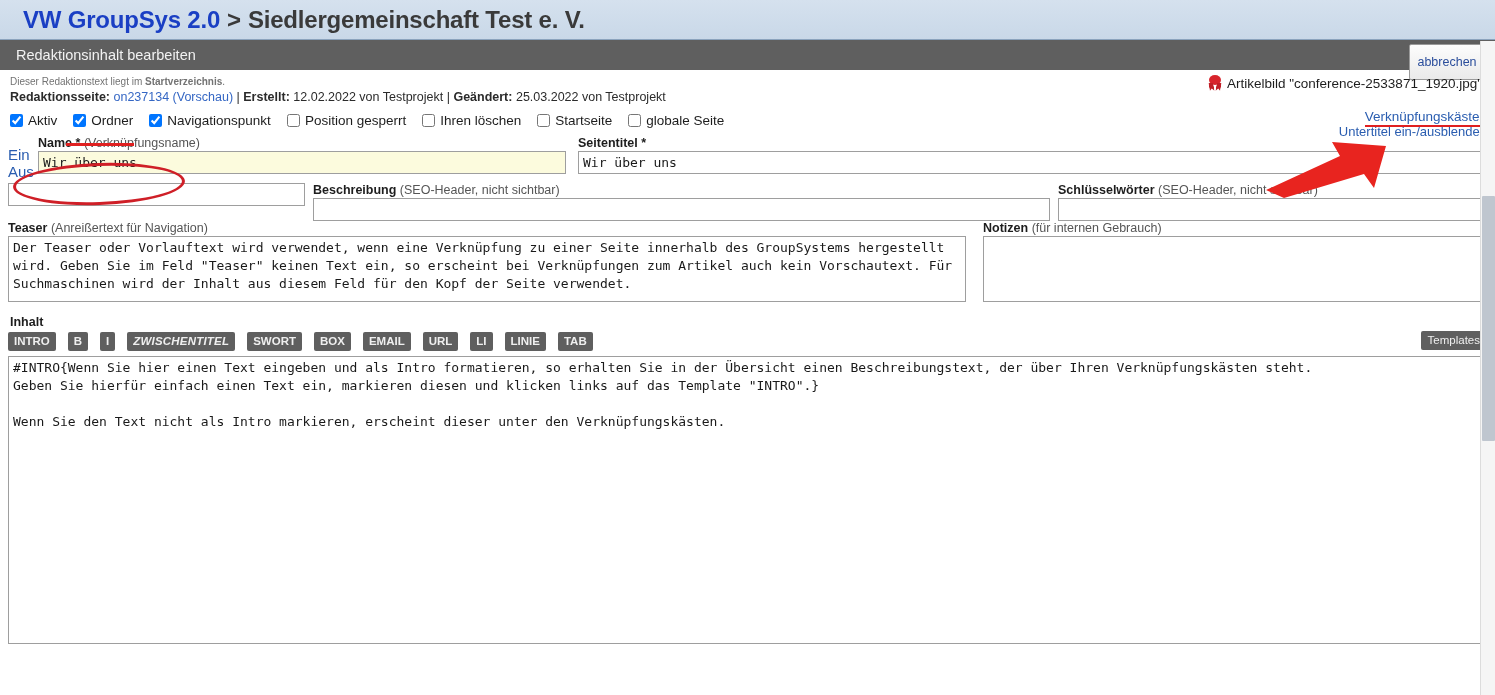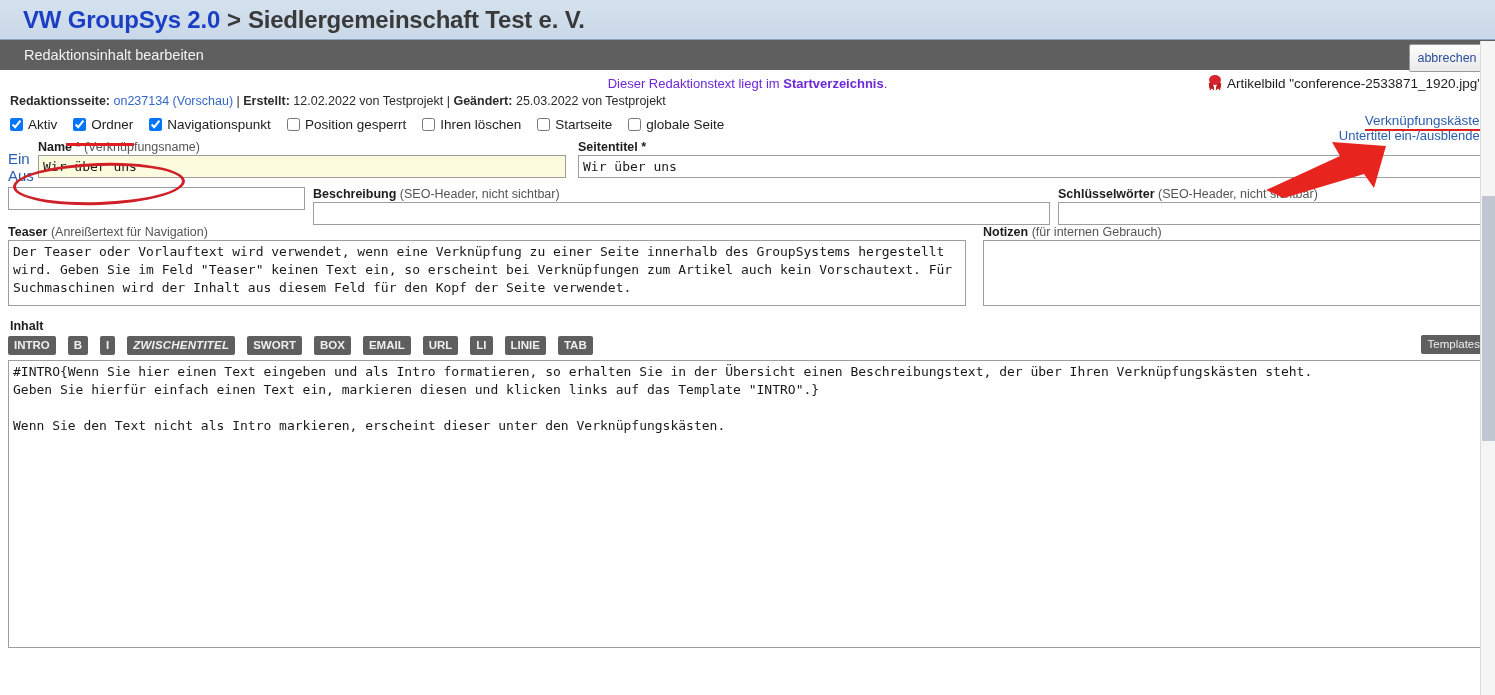--- a/index.html
+++ b/index.html
@@ -27,40 +27,40 @@
   }
   .brand-app { color: #1a3fc4; }
   .brand-sep { color: #3a3a3a; margin: 0 7px; font-weight: bold; }
   .brand-org { color: #3a3a3a; }
 
   
   .titlestrip {
     height: 30px;
     background: #5f5f5f;
     display: flex; align-items: center;
-    padding-left: 24px;
+    padding-left: 16px;
     position: relative;
   }
   .titlestrip-text {
     color: #f2f2f2; font-size: 14.5px;
   }
   .btn-abbrechen {
     position: absolute; right: 10px; top: 4px;
-    height: 28px; min-width: 76px;
+    height: 36px; min-width: 76px;
     background: linear-gradient(#fdfdfd,#eaeaea);
     border: 1px solid #9a9a9a;
     border-radius: 2px;
     color: #2a4d9b; font-size: 12.5px;
     display: flex; align-items: center; justify-content: center;
     padding: 0 7px; cursor: pointer;
   }
 
   
   .inforow { position: relative; padding: 6px 10px 0 10px; }
-  .infoline1 { font-size: 13px; color: #6d28d9; text-align: center; }
+  .infoline1 { font-size: 10px; color: #737373; }
   .infoline1 b { font-weight: bold; }
   .infoline2 { font-size: 12.5px; color: #2b2b2b; margin-top: 3px; }
   .infoline2 b { font-weight: bold; }
   .infoline2 a { color: #3567c4; text-decoration: none; }
 
   .artikelbild {
     position: absolute; right: 13px; top: 5px;
     font-size: 13.5px; color: #1d1d1d;
     display: flex; align-items: center; gap: 5px;
     white-space: nowrap;

